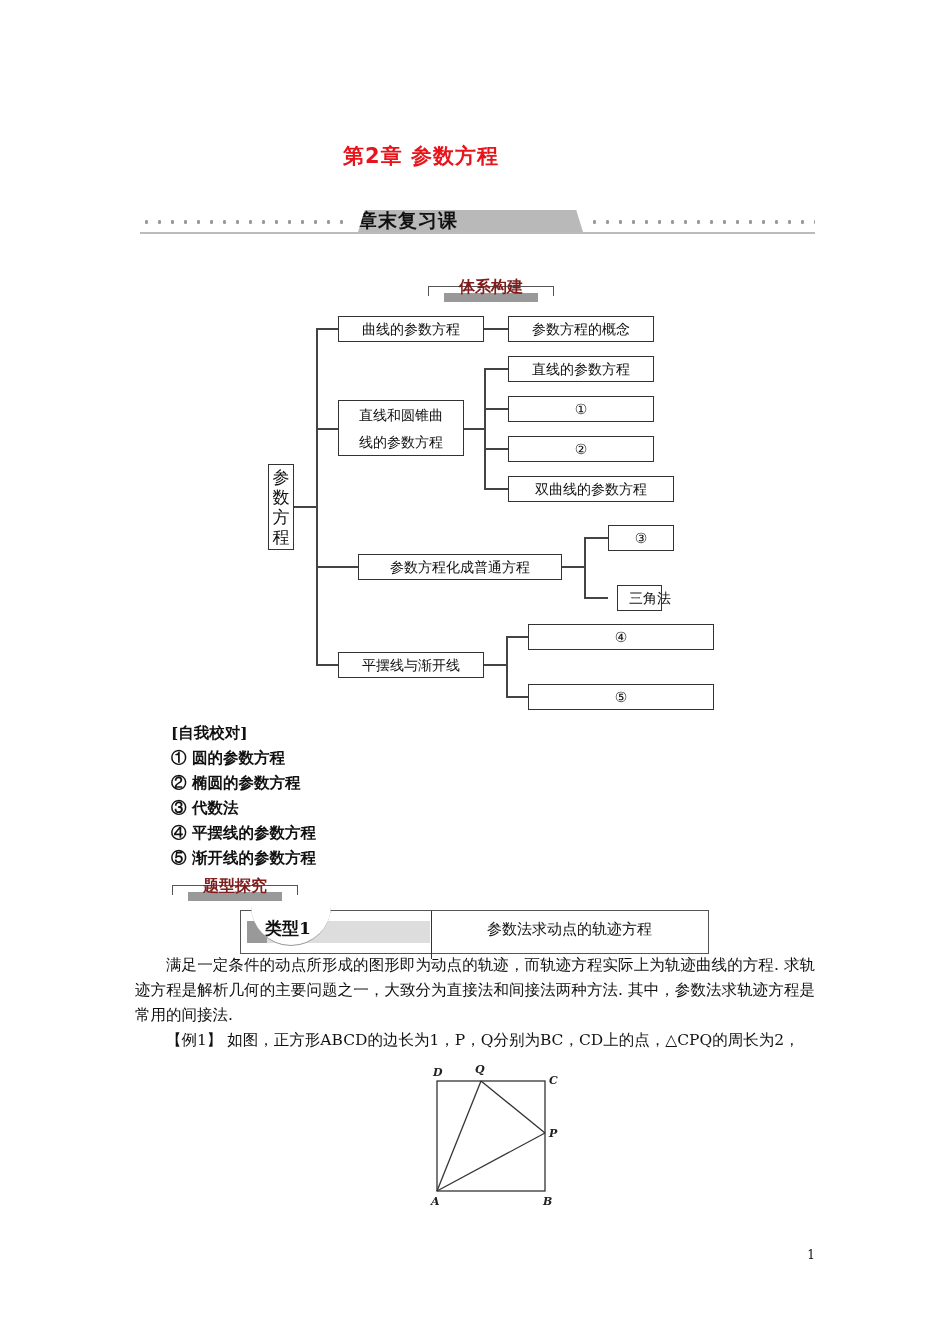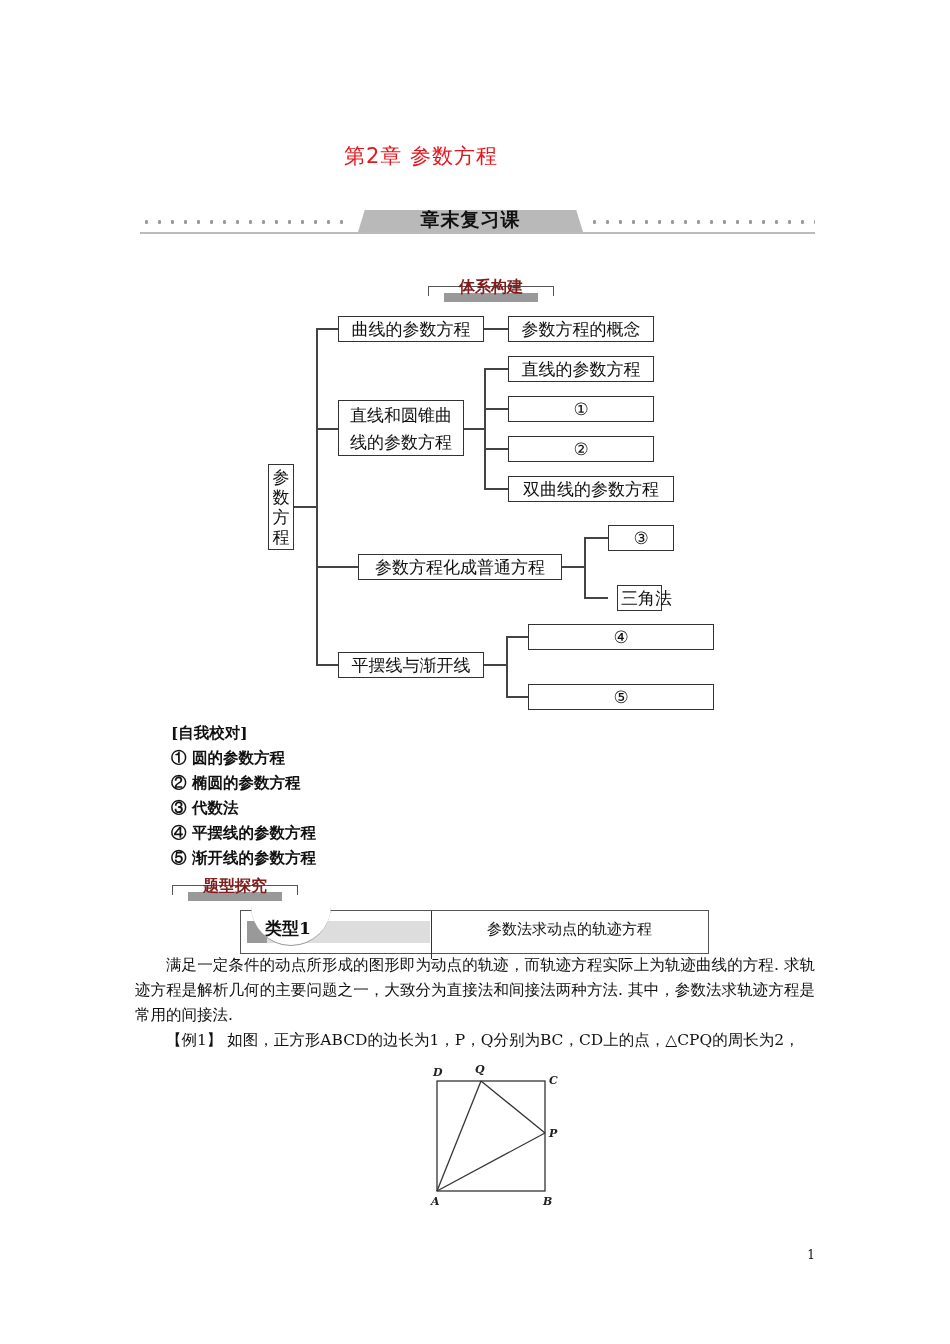--- a/index.html
+++ b/index.html
@@ -1,41 +1,41 @@
 <!DOCTYPE html>
 <html><head>
 <meta charset="utf-8">
 <style>
   html, body { margin:0; padding:0; background:#fff; }
   body { width:950px; height:1344px; position:relative; overflow:hidden;
          font-family:"DejaVu Serif", "Liberation Serif", serif; color:#111; }
   .abs { position:absolute; }
   .chapter-title { left:0; width:842px; top:142px; text-align:center;
-         color:#e8141b; font-size:21px; font-weight:normal; letter-spacing:1px;
+         color:#e8141b; font-size:21px; font-weight:bold; letter-spacing:1px;
          font-family:"DejaVu Sans", sans-serif; }
   .banner { left:140px; top:210px; width:675px; height:24px; }
   .banner .rule { position:absolute; left:0; right:0; bottom:0; height:2px; background:#bbb; }
   .banner .dots-l, .banner .dots-r { position:absolute; top:8px; height:8px;
          background-image:radial-gradient(circle, #999 1.7px, transparent 2px);
          background-size:13px 8px; }
   .banner .dots-l { left:0; width:210px; }
   .banner .dots-r { left:448px; width:227px; }
   .banner .tab { position:absolute; left:218px; top:0; width:225px; height:22px;
          background:#b9b9b9; clip-path:polygon(3% 0, 97% 0, 100% 100%, 0 100%);
-         text-align:center; font-family:Liberation Mono, monospace; font-weight:bold;
+         font-family:Liberation Sans, sans-serif; font-weight:bold;
          font-size:19px; line-height:22px; color:#111; letter-spacing:1px; }
   .sec-tag { height:20px; }
   .sec-tag .bracket { position:absolute; left:0; right:0; top:5px; height:9px;
          border:1.5px solid #555; border-bottom:none; }
   .sec-tag .bar { position:absolute; left:16px; right:16px; top:12px; height:9px; background:#999; }
   .sec-tag .txt { position:absolute; left:14px; right:14px; top:-4px; text-align:center;
          font-family:"DejaVu Sans", sans-serif; font-weight:bold; font-size:16px;
          background:transparent; color:#7f1d1d; }
-  .box { position:absolute; border:1.5px solid #333; background:#fff; font-size:17px;
-         line-height:22px; padding:1px 3px; white-space:nowrap; box-sizing:border-box; text-align:center; }
+  .box { position:absolute; border:1.5px solid #333; background:#fff; font-size:14px;
+         line-height:22px; padding:1px 11px; white-space:nowrap; box-sizing:border-box; text-align:center; }
   .line { position:absolute; background:#444; }
   .body-text { font-size:15.5px; line-height:25px; }
   .para { left:135px; width:680px; font-size:15.5px; line-height:25px; text-indent:2em; text-align:justify; }
   .type-box { left:240px; top:910px; width:469px; height:44px; border:1.5px solid #555; box-sizing:border-box; }
   .type-box .grey { position:absolute; left:6px; top:10px; width:183px; height:22px; background:#ddd; }
   .type-box .dark { position:absolute; left:6px; top:10px; width:20px; height:22px; background:#999; }
   .type-box .circle { position:absolute; left:10px; top:-8px; width:80px; height:42px; border-radius:0 0 40px 40px;
          background:#fff; border-bottom:1px solid #999; }
   .type-box .label { position:absolute; left:24px; top:6px; font-weight:bold; font-size:17px; }
   .type-box .divider { position:absolute; left:190px; top:0; bottom:-6px; width:1px; background:#333; }

